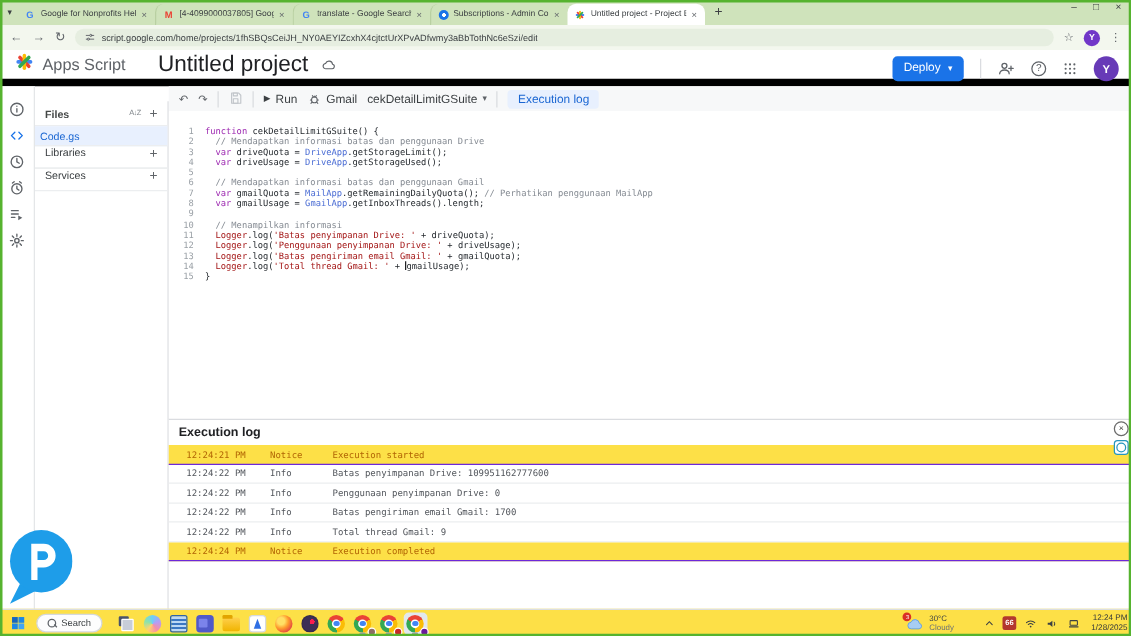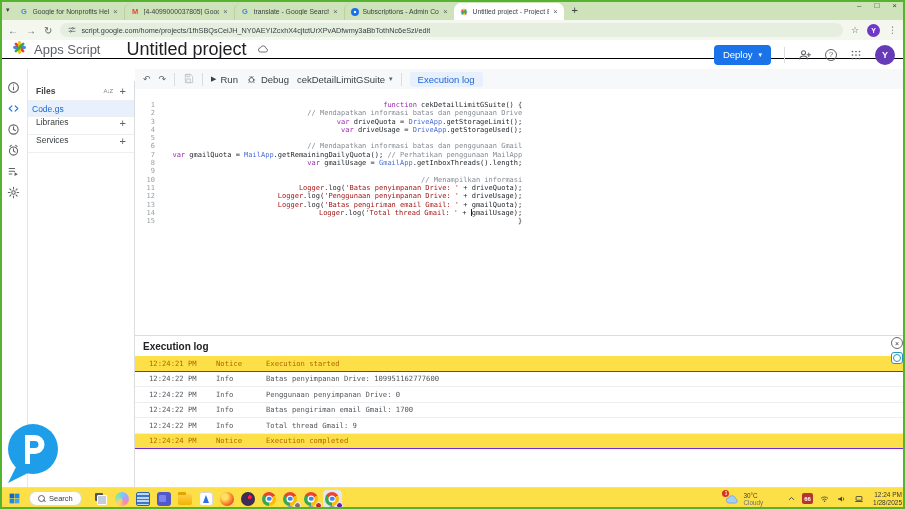--- a/index.html
+++ b/index.html
@@ -25,21 +25,21 @@
 
   .urlbar { position:absolute; left:0; top:20px; width:905px; height:20px; background:#f3f7ee; display:flex; align-items:center; padding:0 8px; gap:8px; }
   .nav-ic { font-size:10px; color:#5f6368; }
   .url-pill { flex:1; height:14px; background:#e6eee0; border-radius:8px; display:flex; align-items:center; gap:5px; padding:0 8px; }
   .url-text { font-size:7.3px; color:#3c4043; white-space:nowrap; overflow:hidden; }
   .star-ic { font-size:9px; color:#5f6368; }
   .mini-avatar { width:13px; height:13px; border-radius:50%; background:#7137c8; color:#fff; font-size:7px; font-weight:bold; display:flex; align-items:center; justify-content:center; }
   .more-ic { font-size:9px; color:#5f6368; }
 
   
-  .app-header { position:absolute; left:0; top:40px; width:905px; height:19px; background:#fff; border-bottom:1px solid #000000; display:flex; align-items:center; padding:0 12px; }
+  .app-header { position:absolute; left:0; top:40px; width:905px; height:29px; background:#fff; border-bottom:6px solid #000000; display:flex; align-items:center; padding:0 12px; }
   .brand { font-size:13px; color:#5f6368; margin-left:7px; }
   .proj-title { font-size:18px; color:#202124; margin-left:26px; }
   .cloud-ic { margin-left:10px; color:#5f6368; display:flex; }
   .hdr-right { position:absolute; right:10px; top:0; height:29px; display:flex; align-items:center; gap:13px; }
   .deploy-btn { background:#1a73e8; color:#fff; border-radius:4px; height:20px; display:flex; align-items:center; padding:0 9px; gap:6px; font-size:9.5px; }
   .hdr-sep { width:1px; height:16px; background:#dadce0; }
   .hdr-ic { color:#5f6368; display:flex; align-items:center; }
   .help-ic { width:12px; height:12px; border:1px solid #5f6368; border-radius:50%; color:#5f6368; font-size:8px; display:flex; align-items:center; justify-content:center; }
   .hdr-avatar { width:20px; height:20px; border-radius:50%; background:#673ab7; color:#fff; font-size:9px; font-weight:bold; display:flex; align-items:center; justify-content:center; }
 
@@ -66,21 +66,21 @@
   .tb-sep { width:1px; height:13px; background:#dadce0; }
   .run-btn,.debug-btn { display:flex; align-items:center; gap:4px; font-size:9.5px; color:#3c4043; }
   .run-play { font-size:7px; color:#3c4043; }
   .fn-dropdown { display:flex; align-items:center; gap:4px; font-size:9.5px; color:#3c4043; }
   .fn-caret { font-size:7px; color:#5f6368; }
   .exec-chip { background:#e8f0fe; color:#1a66d2; font-size:9.5px; padding:2px 8px; border-radius:3px; }
 
   
   .code-area { position:absolute; left:135px; right:0; top:89px; height:246px; background:#fff; display:flex; overflow:hidden; font-family:"DejaVu Sans Mono", monospace; font-size:7px; line-height:8.3px; }
   .gutter { width:20px; padding-top:12px; text-align:right; color:#9aa0a6; flex:none; }
-  .code-lines { padding:12px 0 0 9px; white-space:pre;text-align:right; }
+  .code-lines { padding:12px 0 0 9px; white-space:pre; }
   .code-line { min-height:8.3px; }
   .tk-k { color:#9c27b0; }
   .tk-c { color:#848a92; }
   .tk-b { color:#4a6cd4; }
   .tk-s { color:#a31515; }
   .tk-d { color:#24292e; }
   .cursor { display:inline-block; width:1px; height:7px; background:#202124; vertical-align:-1px; }
 
   
   .log-panel { position:absolute; left:135px; right:0; top:335px; bottom:22px; background:#fff; border-top:1px solid #dadce0; }
@@ -332,21 +332,21 @@
       <span class="run-play">▶</span>
       <span>Run</span>
     </div>
     <div class="debug-btn">
       <span style="display:flex;">
           <svg width="11" height="11" viewBox="0 0 24 24" fill="none" stroke="#5f6368" stroke-width="1.8" stroke-linecap="round">
             <circle cx="12" cy="13" r="5"></circle>
             <path d="M12 8V6M8.5 5.5 10 7.5M15.5 5.5 14 7.5M5 13h2M17 13h2M6 19l2-2.2M18 19l-2-2.2"></path>
           </svg>
         </span>
-      <span>Debug</span>
+      <span>Gmail</span>
     </div>
     <div class="fn-dropdown">
       <span>cekDetailLimitGSuite</span>
       <span class="fn-caret">▾</span>
     </div>
     <div class="tb-sep"></div>
     <span class="exec-chip">Execution log</span>
   </div>
 
   <div class="code-area">

